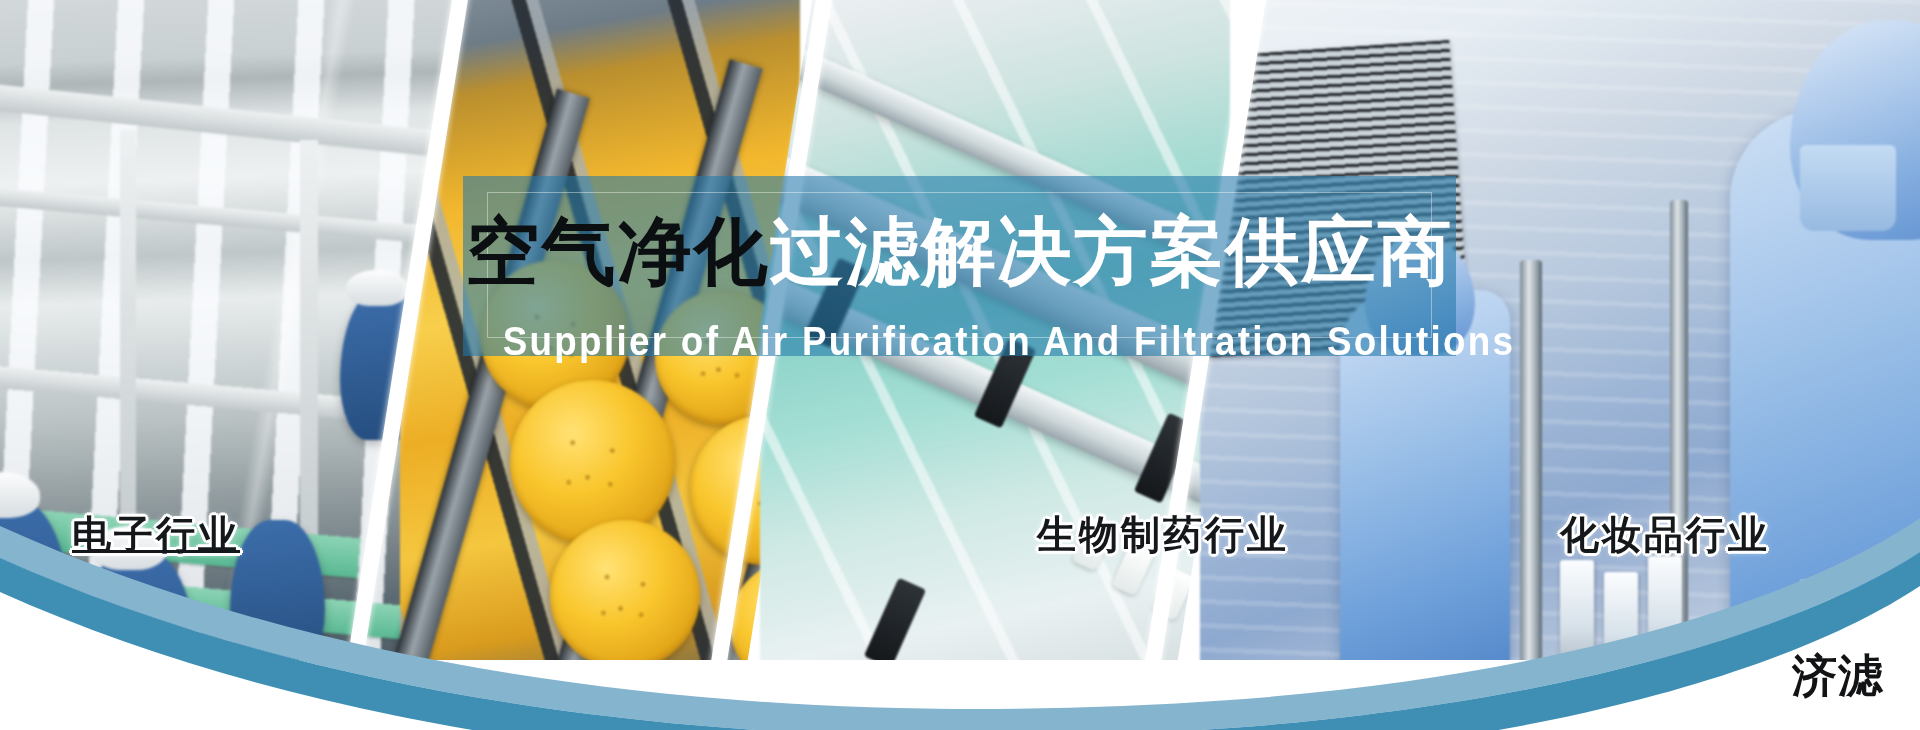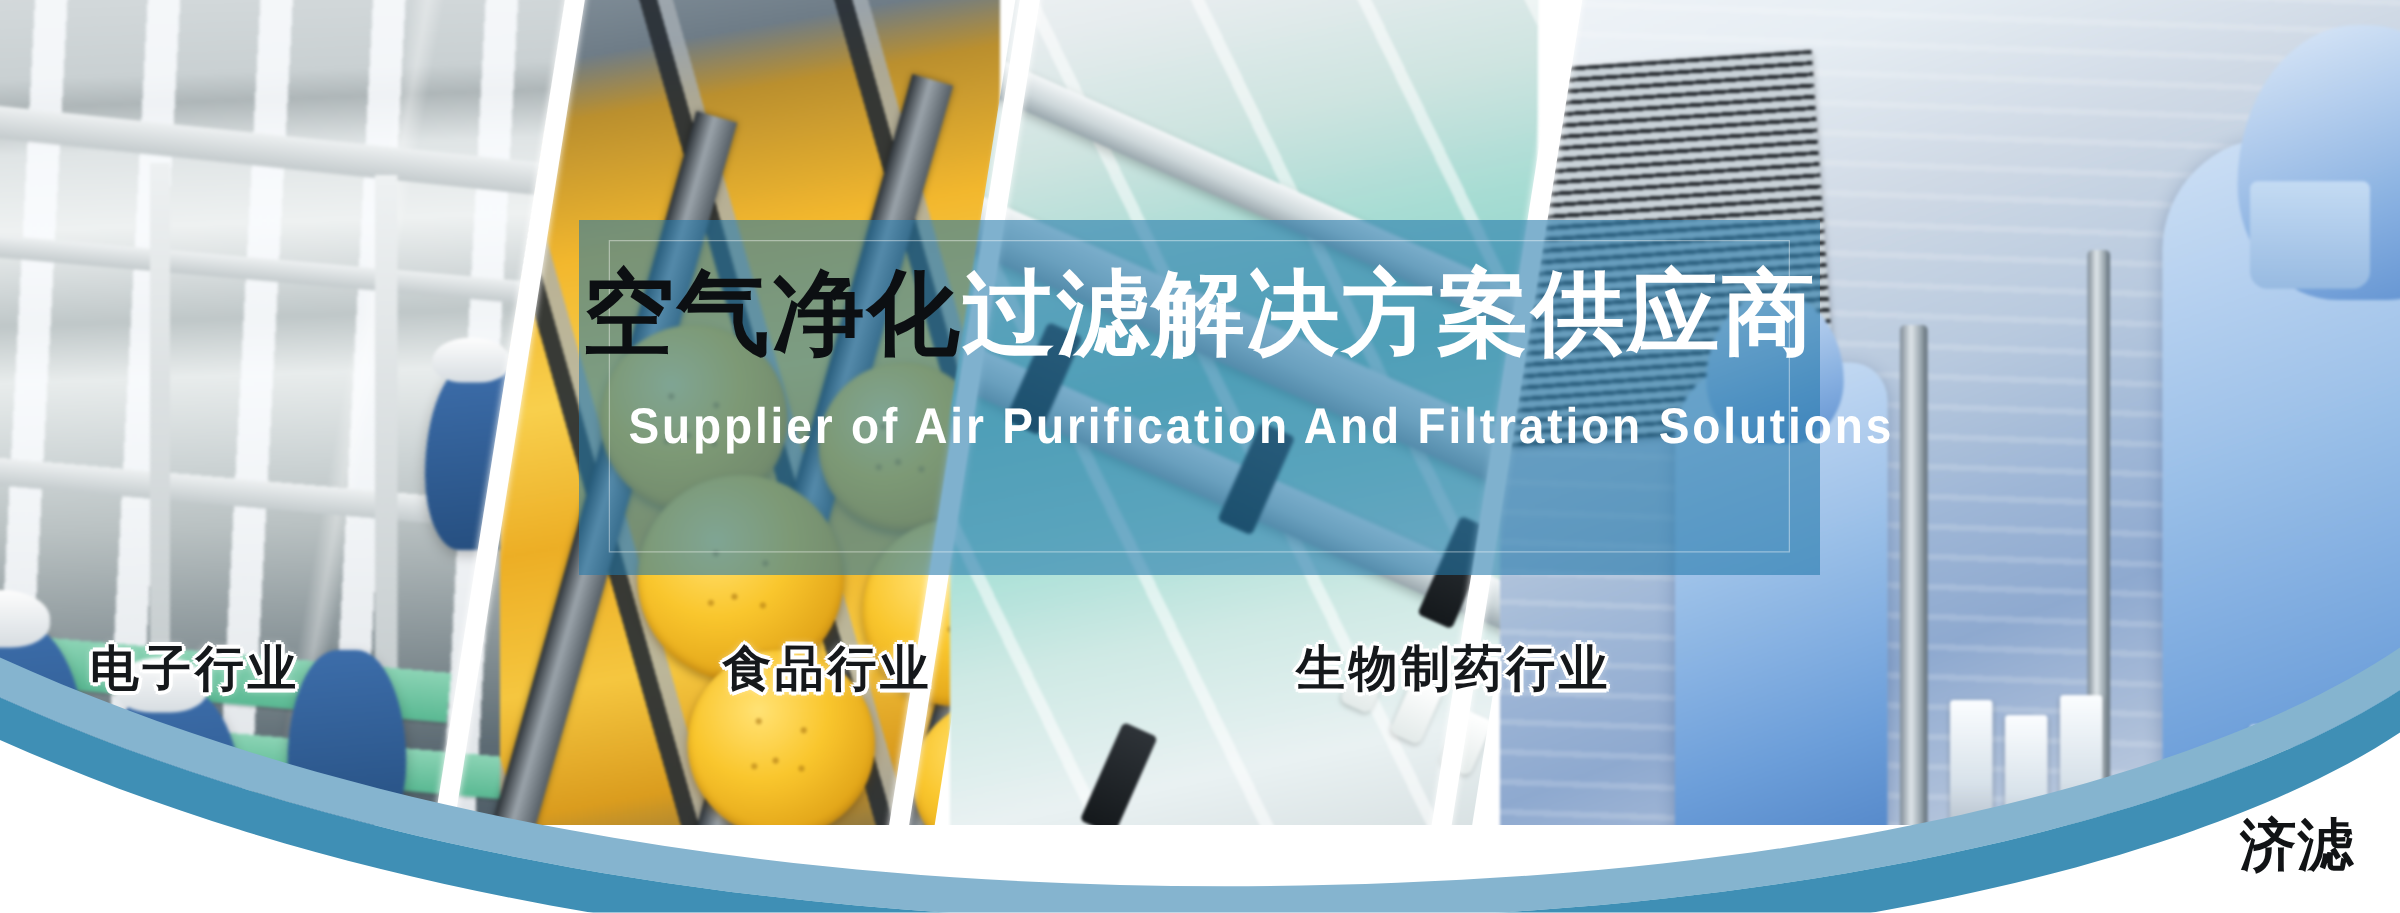--- a/index.html
+++ b/index.html
@@ -180,21 +180,21 @@
     box-shadow:0 2px 5px rgba(0,0,0,.3);
   }
 
   
   .photoblur{filter:blur(1.1px) saturate(1.05);}
 
   
   .title-box{
     position:absolute;
     left:463px; top:176px;
-    width:993px; height:284px;
+    width:993px; height:180px;
     background:rgba(35,120,170,.58);
     backdrop-filter:blur(1px);
   }
   .title-box .frame{
     position:absolute;
     left:24px; top:16px; right:24px; bottom:18px;
     border:1px solid rgba(255,255,255,.40);
   }
   .title-cn{
     position:absolute;
@@ -232,21 +232,21 @@
     letter-spacing:3px;
     white-space:nowrap;
     font-family:"DejaVu Sans","Liberation Sans",sans-serif;
     text-shadow:
       -2px -2px 0 #fff,  2px -2px 0 #fff,
       -2px  2px 0 #fff,  2px  2px 0 #fff,
       -3px  0   0 #fff,  3px  0   0 #fff,
        0   -3px 0 #fff,  0    3px 0 #fff,
        0 0 7px rgba(255,255,255,.95);
   }
-  .c1{left:72px;  top:508px;}
+  .c1{left:72px;  top:508px;text-decoration:underline;}
   .c2{left:578px; top:508px;}
   .c3{left:1037px;top:508px;text-align:right;}
   .c4{left:1560px;top:508px;}
 
   
   .swoosh{
     position:absolute;
     left:0; bottom:0; width:1920px; height:270px;
     pointer-events:none;
   }
@@ -357,22 +357,22 @@
 
   <div class="title-box">
     <div class="frame"></div>
 
     <div class="title-cn"><span class="dark">空气净化</span><span class="light">过滤解决方案供应商</span></div>
 
     <div class="title-en">Supplier of Air Purification And Filtration Solutions</div>
   </div>
 
   <div class="caption c1">电子行业</div>
-  <div class="caption c2">食品行业</div>
   <div class="caption c3">生物制药行业</div>
+  <div class="caption c4">化妆品行业</div>
 
   <svg class="swoosh" viewBox="0 0 1920 270" preserveAspectRatio="none">
 
     <path d="M0,98 C340,250 780,300 1230,268 C1560,244 1800,170 1920,92 L1920,270 L0,270 Z" fill="#ffffff"></path>
 
     <path d="M0,66 C340,220 780,272 1230,240 C1560,216 1800,140 1920,58
              L1920,92 C1800,170 1560,244 1230,268 C780,300 340,250 0,98 Z" fill="#85b4cf"></path>
 
     <path d="M0,98 C340,250 780,300 1230,268 C1560,244 1800,170 1920,92
              L1920,126 C1800,206 1560,280 1230,302 C780,332 340,284 0,132 Z" fill="#3f8fb5"></path>

